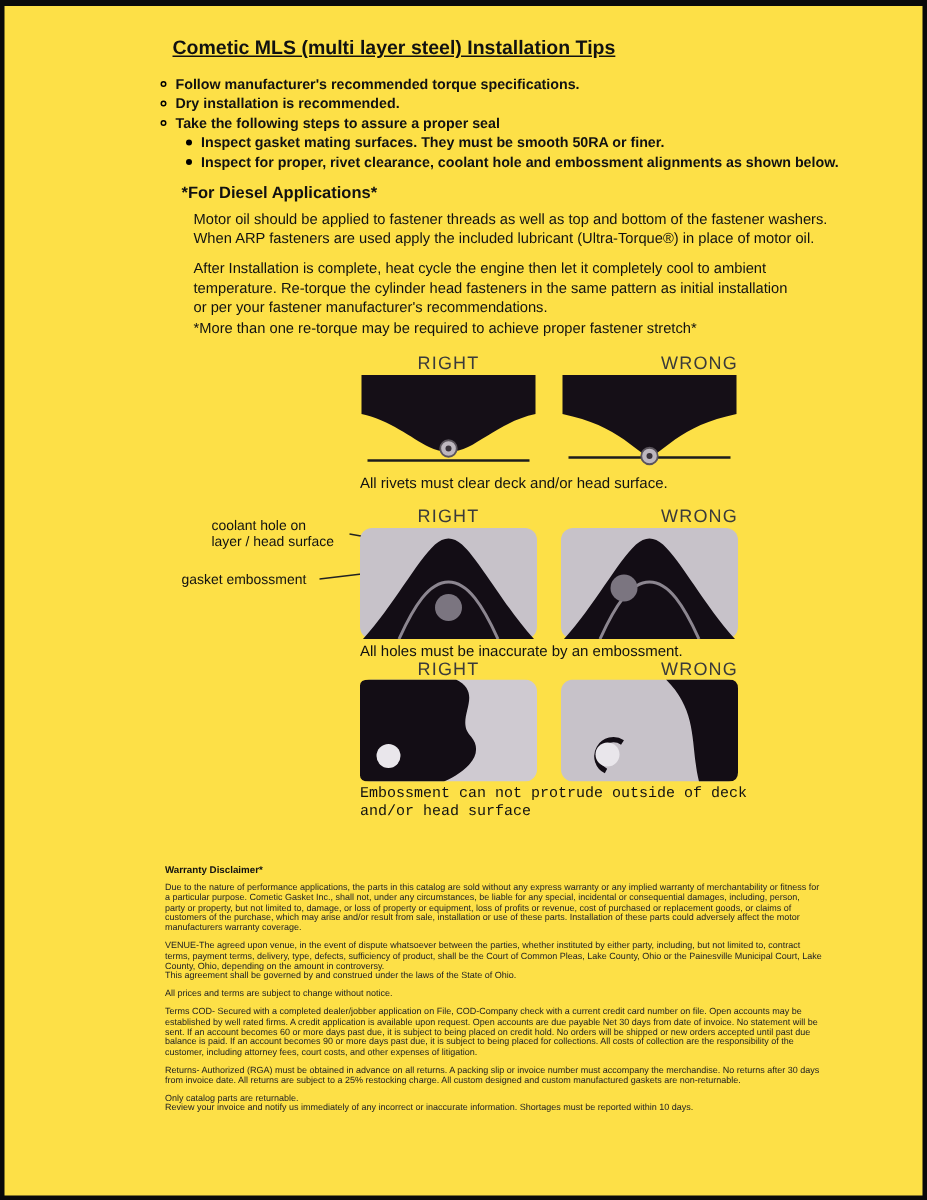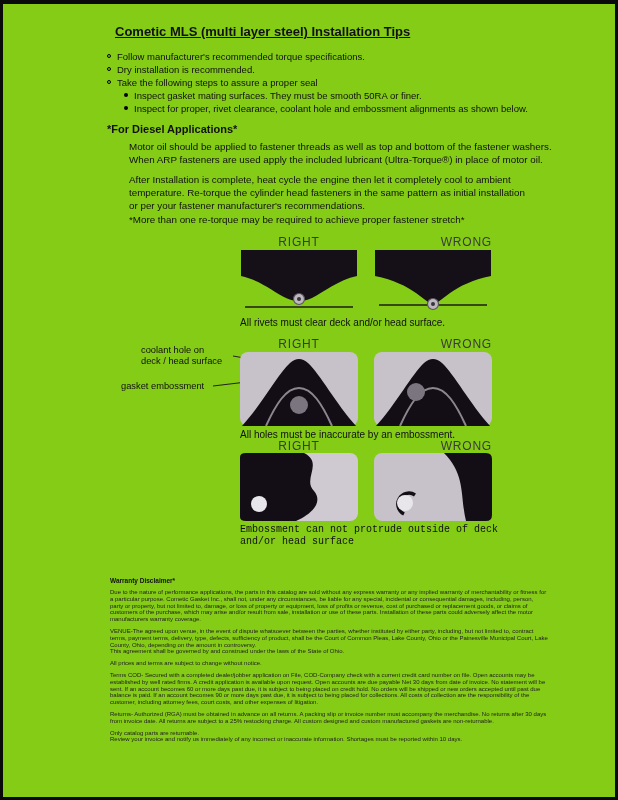--- a/index.html
+++ b/index.html
@@ -5,44 +5,44 @@
   * { margin:0; padding:0; box-sizing:border-box; }
   html,body { background:#ffffff; }
   body {
     width:618px; height:800px;
     font-family:"Liberation Sans", sans-serif;
     color:#111;
   }
   .page {
     position:relative;
     width:618px; height:800px;
-    background:#84cc16;
+    background:#fde047;
     border:3px solid #0a0a0a;
     border-top-width:4px;
     overflow:hidden;
   }
   .title {
     position:absolute; left:112px; top:20px;
     font-size:13px; font-weight:bold;
     text-decoration:underline;
     white-space:nowrap;
   }
-  .bullets { position:absolute; left:104px; top:47px; }
+  .bullets { position:absolute; left:104px; top:47px;font-weight:bold; }
   .bullet-row { display:flex; align-items:flex-start; gap:6px; line-height:12px; font-size:9.5px; margin-bottom:1px; white-space:nowrap; }
   .bullet-row.sub { margin-left:17px; }
   .marker-open {
     flex:0 0 auto; width:4px; height:4px; margin-top:3px;
     border:1px solid #000; border-radius:50%;
   }
   .marker-filled {
     flex:0 0 auto; width:4px; height:4px; margin-top:3px;
     background:#000; border-radius:50%;
   }
   .diesel-heading {
-    position:absolute; left:104px; top:119px;
+    position:absolute; left:118px; top:119px;
     font-size:11px; font-weight:bold; white-space:nowrap;
   }
   .para {
     position:absolute; left:126px; width:460px;
     font-size:9.8px; line-height:13px;
     white-space:pre-line;
   }
   .para-oil   { top:136px; }
   .para-heat  { top:169px; }
   .para-note  { top:209px; white-space:nowrap; }
@@ -136,21 +136,21 @@
       <circle cx="59" cy="54" r="2" fill="#39333b"></circle>
     </svg>
   </div>
   <div class="diag-caption row1-caption">All rivets must clear deck and/or head surface.</div>
 
   <div class="diag-labels row2-labels">
     <div class="diag-label">RIGHT</div>
     <div class="diag-label">WRONG</div>
   </div>
   <div class="annot annot-coolant">coolant hole on
-deck / head surface</div>
+layer / head surface</div>
   <div class="annot annot-emboss">gasket embossment</div>
   <svg class="annot-arrows" width="100" height="50" viewBox="0 0 100 50">
     <line x1="24" y1="10" x2="92" y2="22" stroke="#222" stroke-width="1"></line>
     <line x1="4" y1="40" x2="88" y2="30" stroke="#222" stroke-width="1"></line>
   </svg>
   <div class="diag-images row2-images">
     <svg class="diag-img" width="118" height="74" viewBox="0 0 118 74">
       <rect x="0" y="0" width="118" height="74" rx="8" fill="#c7c2c9"></rect>
       <path d="M2,74 C22,52 38,22 50,11 Q59,3 68,11 C80,22 96,52 116,74 Z" fill="#130d15"></path>
       <path d="M26,74 C36,52 46,36 59,36 C72,36 82,52 92,74" fill="none" stroke="#8c8690" stroke-width="2"></path>

